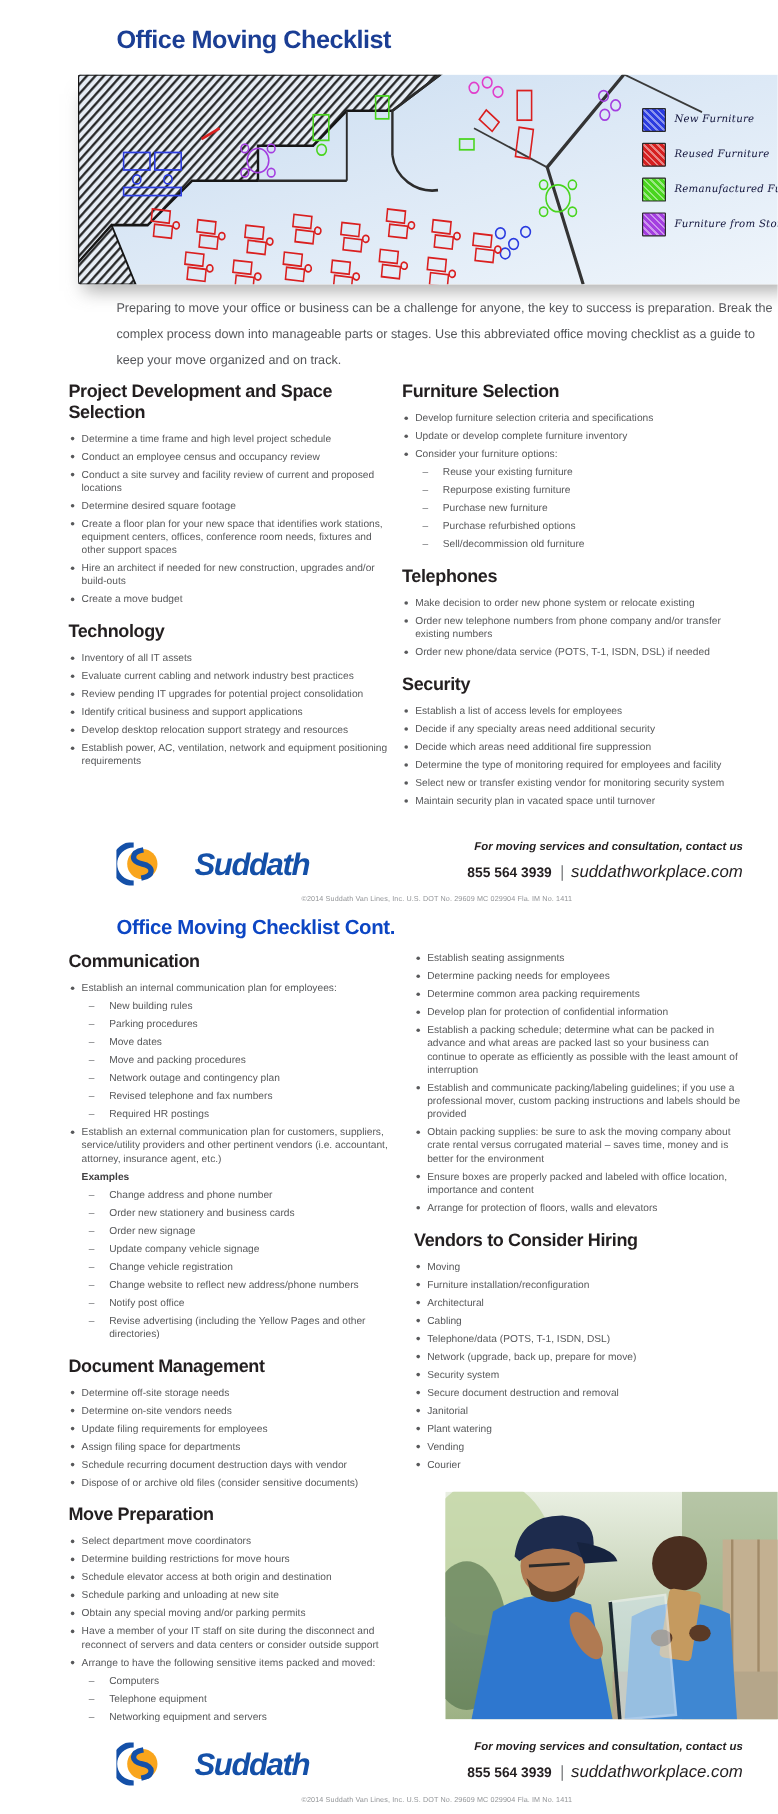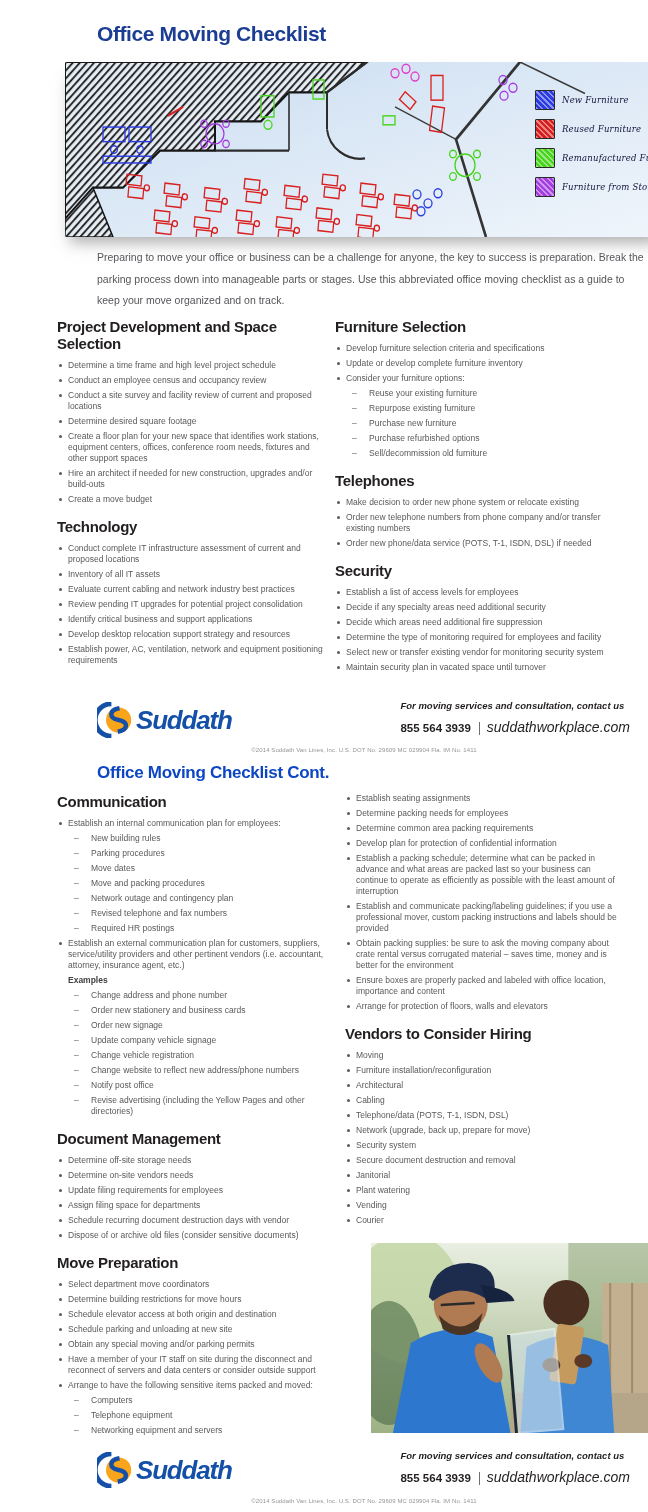--- a/index.html
+++ b/index.html
@@ -36,24 +36,24 @@
   ul.blist{list-style:none;margin:0;padding:0;}
   ul.dlist{list-style:none;margin:1px 0 2px;padding:0;}
   li.b{font-size:8.5px;line-height:11px;color:#58595B;padding-left:11px;margin-bottom:4px;position:relative;}
   li.b::before{content:"";position:absolute;left:2px;top:3.6px;width:3.2px;height:3.2px;border-radius:50%;background:#58595B;}
   li.d{font-size:8.5px;line-height:11px;color:#58595B;padding-left:34px;margin-bottom:4px;position:relative;}
   li.d::before{content:"\2013";position:absolute;left:17px;top:0;color:#6D6E70;}
   .subhead{font-size:8.5px;font-weight:bold;color:#414042;margin:2px 0 5px 11px;}
 
   
   .footer{left:57px;width:534px;height:46px;}
-  .logo{position:absolute;left:0;top:2px;display:flex;align-items:center;}
+  .logo{position:absolute;left:0;top:2px;display:flex;align-items:center;gap:26px;}
   .logo svg{width:36px;height:36px;}
   .brandword{font-size:26px;font-weight:bold;font-style:italic;color:#1450A8;letter-spacing:-1.2px;margin-left:3px;}
-  .contact{position:absolute;right:1px;top:0;text-align:left;}
+  .contact{position:absolute;right:12px;top:0;text-align:right;}
   .c1{font-size:9.5px;font-weight:bold;font-style:italic;color:#231F20;}
   .c2{margin-top:7px;color:#231F20;}
   .c2 .phone{font-size:11.5px;font-weight:bold;}
   .vbar{display:inline-block;width:1px;height:13px;background:#6D6E70;margin:0 7px 0 8px;vertical-align:-2.5px;}
   .c2 .site{font-size:14px;font-style:italic;}
   .legal{left:25px;width:598px;text-align:center;font-size:6px;color:#939598;letter-spacing:.1px;}
 
   
   .photo{left:331px;top:1243px;width:292px;height:190px;overflow:hidden;}
   .photo svg{display:block;width:100%;height:100%;}
@@ -162,39 +162,38 @@
       <span class="swatch" style="background-color: rgb(73, 213, 30);"></span>
       <span class="llabel">Remanufactured Furniture</span>
     </div>
     <div class="lrow">
       <span class="swatch" style="background-color: rgb(164, 62, 224);"></span>
       <span class="llabel">Furniture from Storage</span>
     </div>
   </div>
 </div>
 
-<div class="abs intro">Preparing to move your office or business can be a challenge for anyone, the key to success is preparation. Break the parking process down into manageable parts or stages. Use this abbreviated office moving checklist as a guide to keep your move organized and on track.</div>
+<div class="abs intro">Preparing to move your office or business can be a challenge for anyone, the key to success is preparation. Break the complex process down into manageable parts or stages. Use this abbreviated office moving checklist as a guide to keep your move organized and on track.</div>
 
 <div class="col colL1">
     <div class="sec">
       <div class="sec-h">Project Development and Space Selection</div>
       <ul class="blist">
         <li class="b">Determine a time frame and high level project schedule</li>
         <li class="b">Conduct an employee census and occupancy review</li>
         <li class="b">Conduct a site survey and facility review of current and proposed locations</li>
         <li class="b">Determine desired square footage</li>
         <li class="b">Create a floor plan for your new space that identifies work stations, equipment centers, offices, conference room needs, fixtures and other support spaces</li>
         <li class="b">Hire an architect if needed for new construction, upgrades and/or build-outs</li>
         <li class="b">Create a move budget</li>
       </ul>
     </div>
     <div class="sec">
       <div class="sec-h">Technology</div>
       <ul class="blist">
-        <li class="b">Conduct complete IT infrastructure assessment of current and proposed locations</li>
         <li class="b">Inventory of all IT assets</li>
         <li class="b">Evaluate current cabling and network industry best practices</li>
         <li class="b">Review pending IT upgrades for potential project consolidation</li>
         <li class="b">Identify critical business and support applications</li>
         <li class="b">Develop desktop relocation support strategy and resources</li>
         <li class="b">Establish power, AC, ventilation, network and equipment positioning requirements</li>
       </ul>
     </div>
   </div>
 <div class="col colR1">

